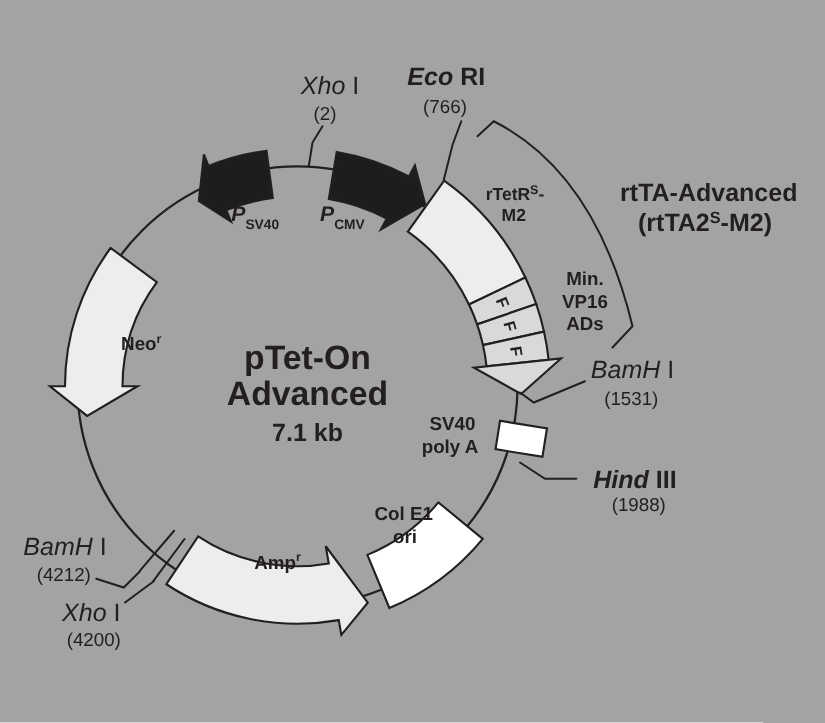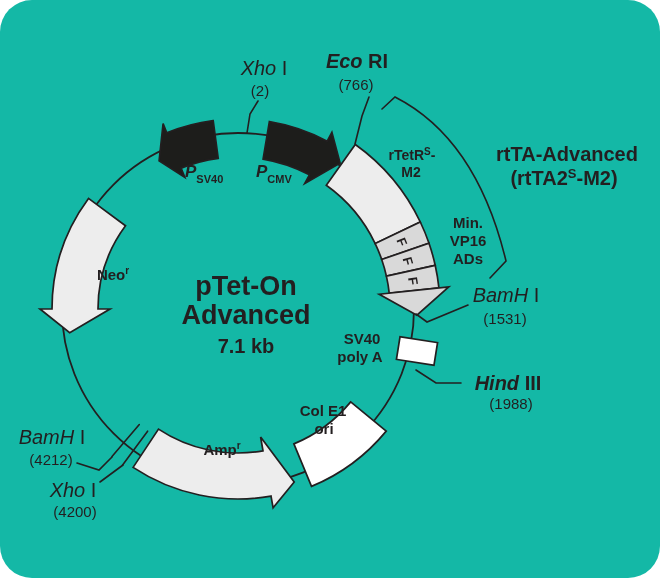--- a/index.html
+++ b/index.html
@@ -1,16 +1,16 @@
 <!DOCTYPE html>
 <html><head>
 <meta charset="utf-8">
 <style>
   html,body{margin:0;padding:0;background:#ffffff;}
-  .stage{position:relative;width:660px;height:578px;background:#14b8a6;overflow:hidden;border-radius:32px;}
+  .stage{position:relative;width:660px;height:578px;background:#a3a3a3;overflow:hidden;}
   svg text{font-family:"Liberation Sans",sans-serif;fill:#231f20;}
   .it{font-style:italic;}
   .b{font-weight:bold;}
   .site{font-size:20px;}
   .pos{font-size:15px;}
   .feat{font-size:15px;font-weight:bold;}
   .feat14{font-size:14px;font-weight:bold;}
   .callout{font-size:20px;font-weight:bold;}
   .ttl{font-size:27px;font-weight:bold;}
   .kb{font-size:20px;font-weight:bold;}

